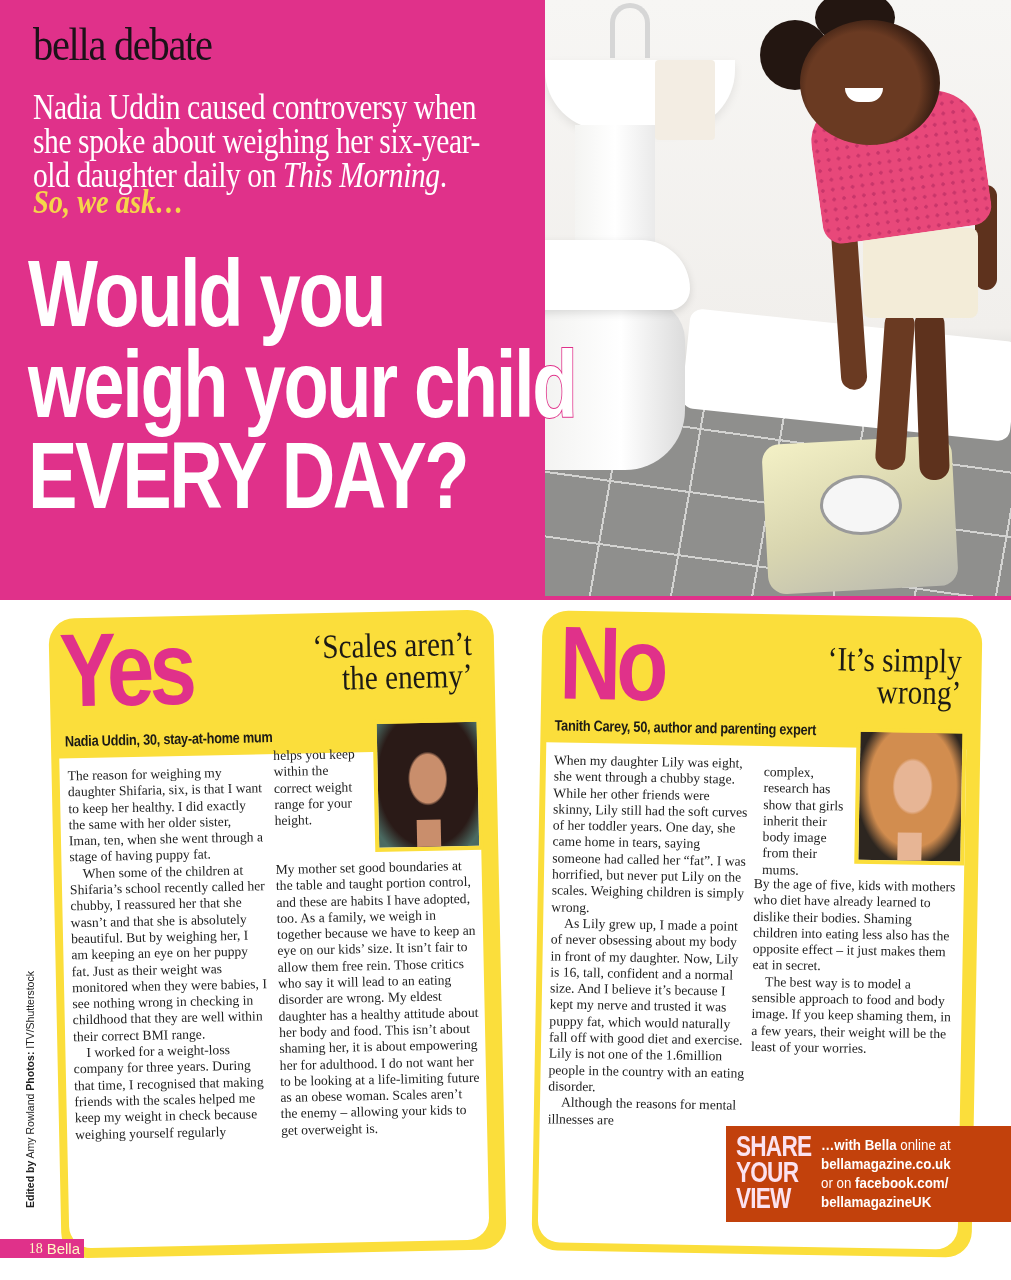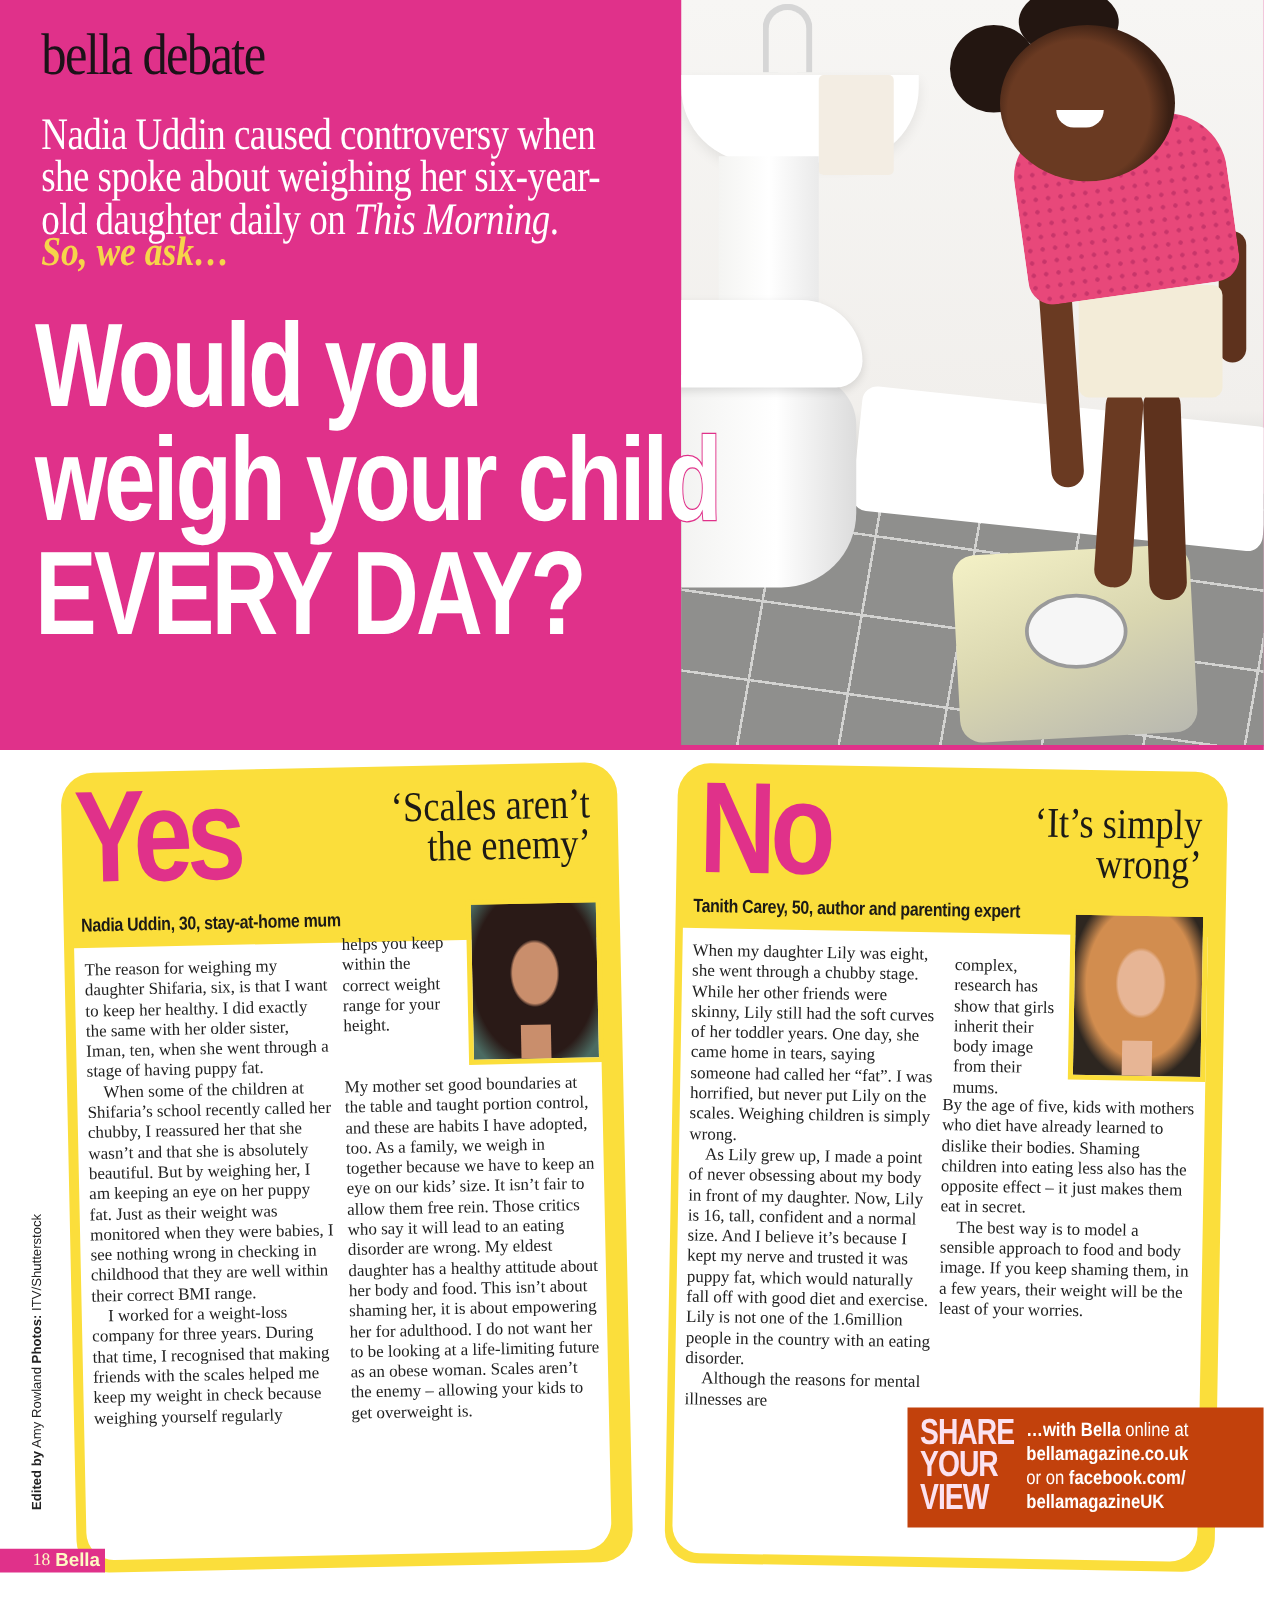--- a/index.html
+++ b/index.html
@@ -64,21 +64,21 @@
 
   .body-text { position: absolute; font-family: "Liberation Serif", serif; font-size: 13.6px; line-height: 16.3px; color: #222; }
   .body-text p { text-indent: 0; }
   .body-text p + p { text-indent: 13px; }
 
   
   .credit { position: absolute; left: 24px; top: 1208px; transform: rotate(-90deg); transform-origin: left top; font-family: "Liberation Sans", sans-serif; font-size: 10.5px; color: #222; white-space: nowrap; }
   .credit b { font-weight: bold; }
   .folio { position: absolute; left: 0; top: 1239px; width: 84px; height: 19px; background: #e0318a; color: #fef9c3; display: flex; align-items: center; justify-content: flex-end; padding-right: 4px; gap: 4px; }
   .folio .num { font-family: "Liberation Serif", serif; font-size: 14px; }
-  .folio .brand { font-family: "Liberation Sans", sans-serif; font-weight: bold; font-size: 15px; }
+  .folio .brand { font-family: "Liberation Sans", sans-serif; font-weight: normal; font-size: 15px; }
 
   
   .share { position: absolute; left: 726px; top: 1126px; width: 285px; height: 96px; background: #c2410c; }
   .share-big { position: absolute; left: 10px; top: 7px; font-family: "Liberation Sans", sans-serif; font-weight: bold; font-size: 29px; line-height: 26px; color: #fbe2f0; letter-spacing: -1px; transform: scaleX(0.78); transform-origin: left; }
   .share-big span { display: block; }
   .share-text { position: absolute; left: 95px; top: 9px; font-family: "Liberation Sans", sans-serif; font-size: 15.5px; line-height: 19px; color: #ffffff; transform: scaleX(0.86); transform-origin: left; white-space: nowrap; }
   .share-text b { font-weight: bold; }
 </style>
 </head>
 <body>

